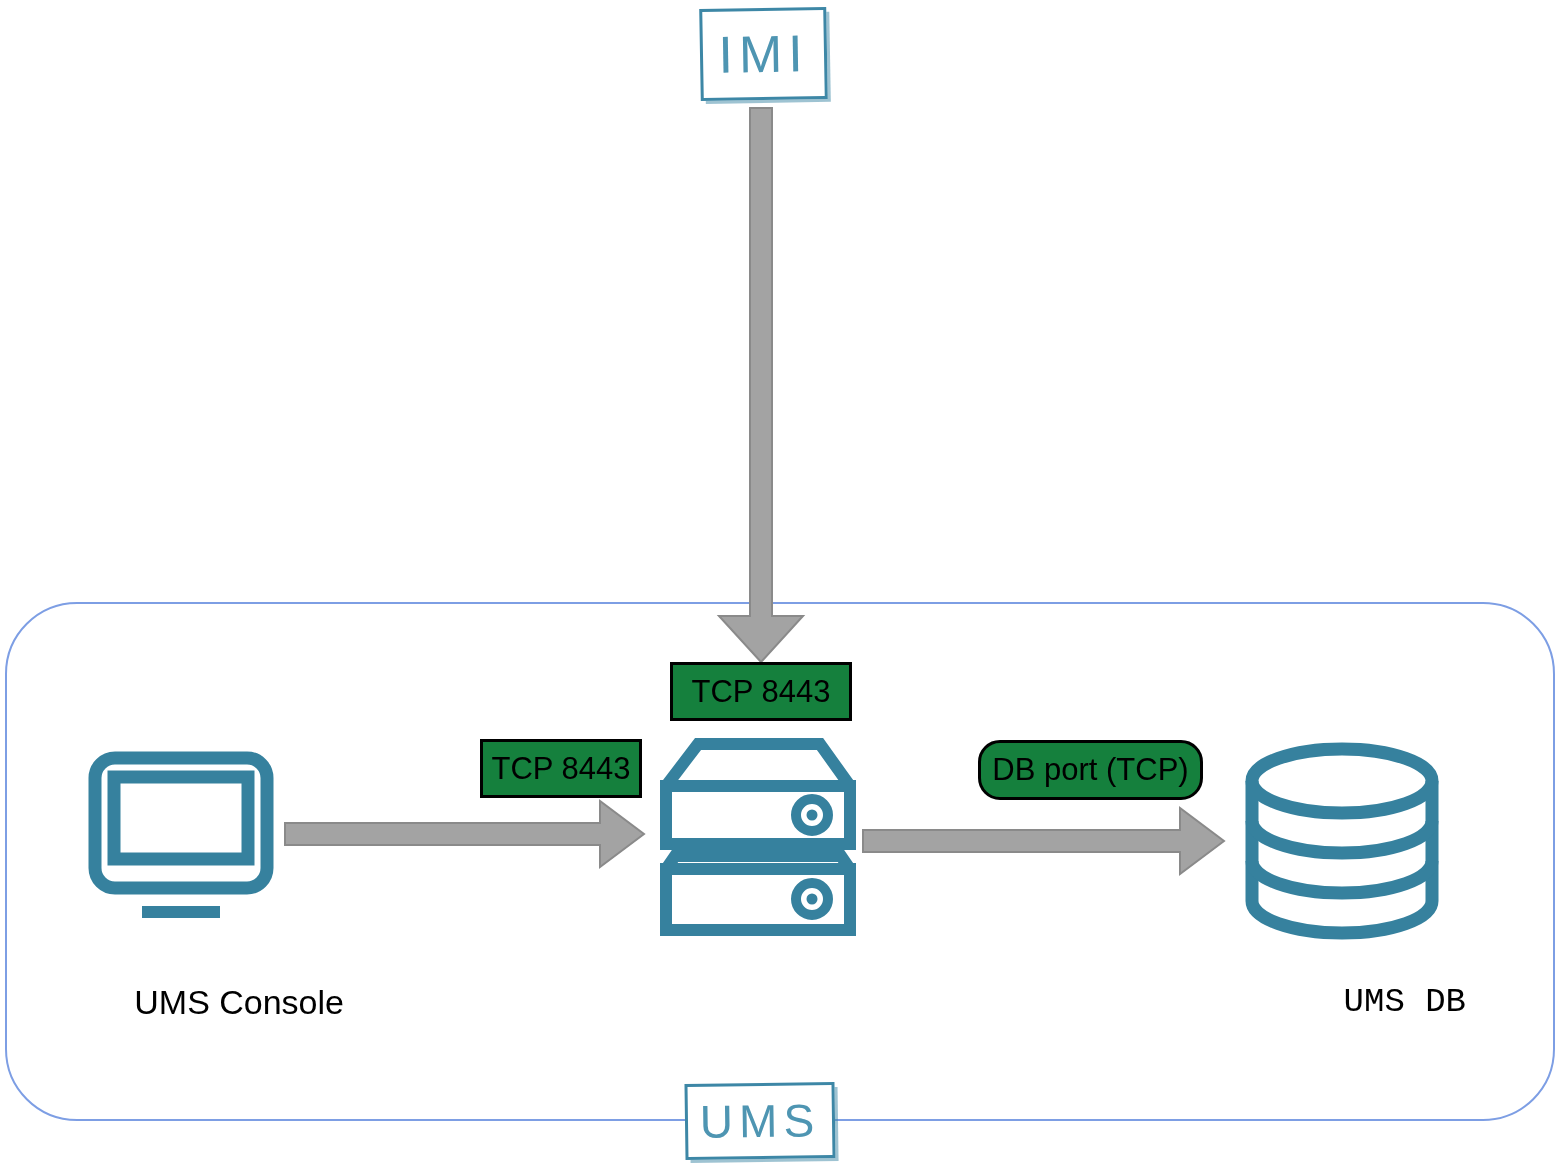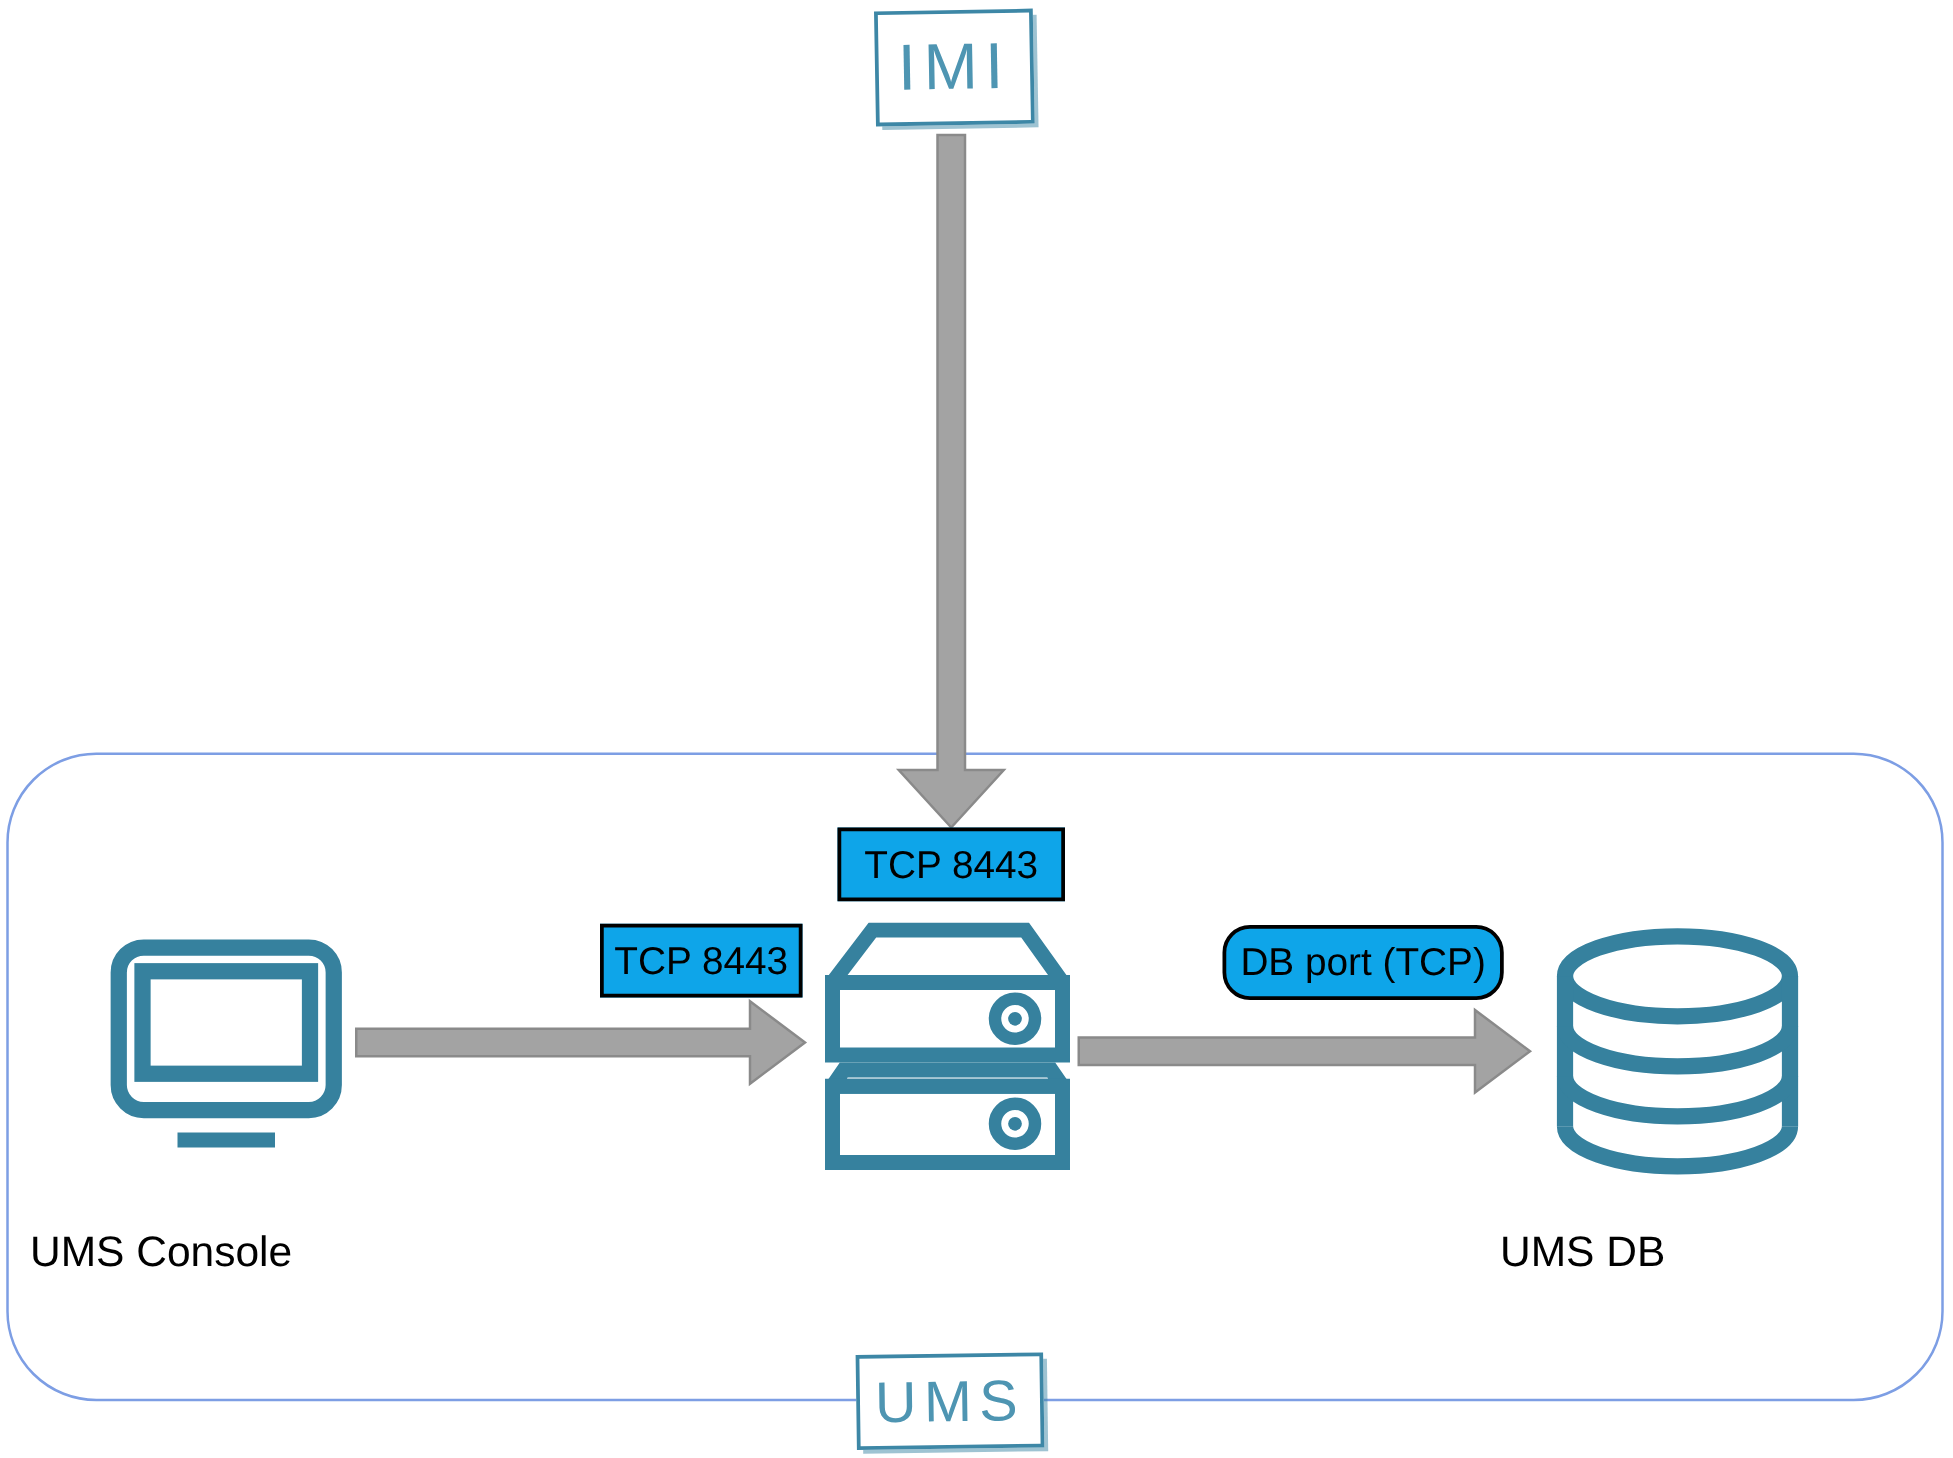--- a/index.html
+++ b/index.html
@@ -16,34 +16,34 @@
   .logo-box{
     position:absolute;background:#ffffff;border:3px solid #3d87a6;
     display:flex;align-items:center;justify-content:center;
     color:#4e95b2;letter-spacing:6px;z-index:5;
     box-shadow:4px 4px 0 -1px rgba(61,135,166,0.5);
     font-weight:300;
   }
   .logo-imi{left:700px;top:8px;width:121px;height:86px;font-size:52px;transform:rotate(-1deg);}
   .logo-ums{left:685px;top:1083px;width:144px;height:70px;font-size:46px;transform:rotate(-0.8deg);}
   .port-label{
-    position:absolute;background:#0ea5e9;border:3px solid #000000;
+    position:absolute;background:#15803d;border:3px solid #000000;
     display:flex;align-items:center;justify-content:center;
     font-size:31px;color:#000000;z-index:4;white-space:nowrap;
   }
   .port-top{left:670px;top:662px;width:176px;height:53px;}
   .port-left{left:480px;top:739px;width:156px;height:53px;}
   .port-right{left:978px;top:740px;width:219px;height:54px;border-radius:22px;}
   .node-label{
-    position:absolute;top:983px;width:320px;text-align:left;
+    position:absolute;top:983px;width:320px;text-align:right;
     font-size:34px;color:#000000;z-index:3;white-space:nowrap;
   }
   .label-console{left:24px;}
   .label-server{left:597px;}
-  .label-db{left:1200px;}
+  .label-db{left:1146px;font-family:Liberation Mono, monospace;}
 </style>
 </head>
 <body>
 
 <div class="canvas">
 
   <div class="group-box"></div>
 
   <svg class="arrows" width="1562" height="1166" viewBox="0 0 1562 1166">
     <polygon points="750,108 772,108 772,616 803,616 761,662 719,616 750,616" fill="#a3a3a3" stroke="#8a8a8a" stroke-width="2"></polygon>

